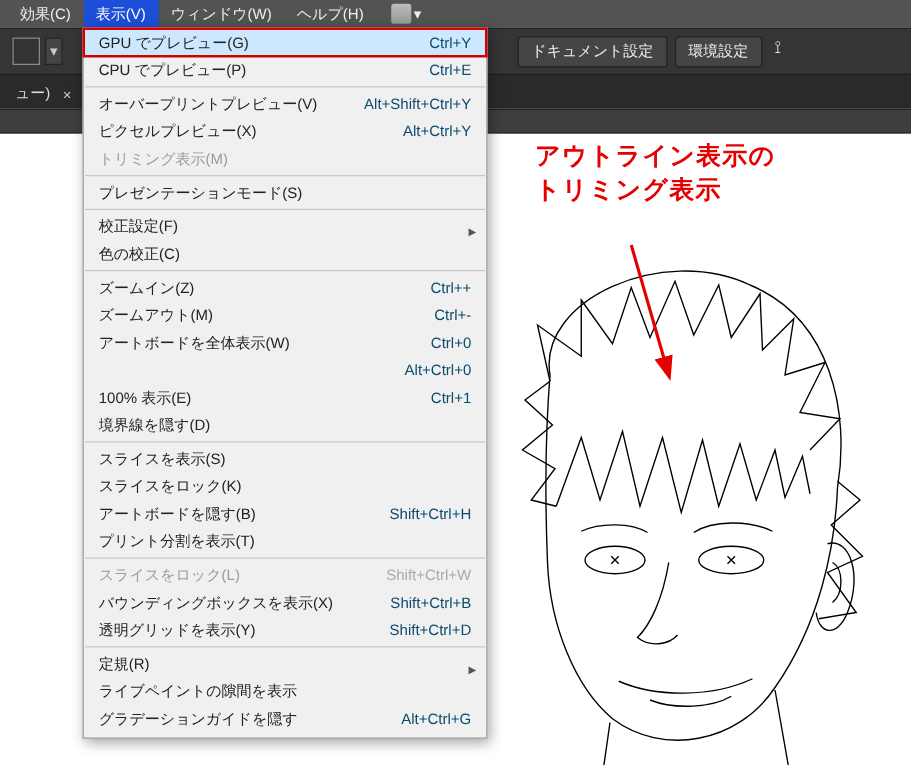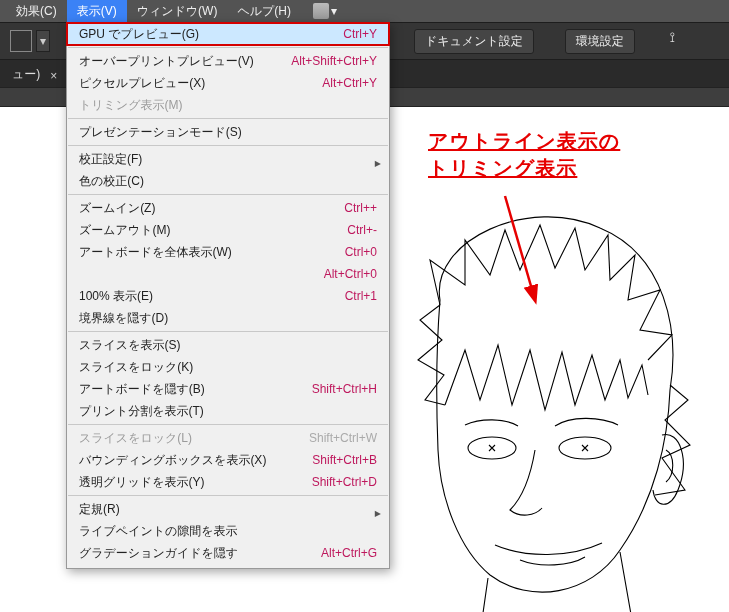--- a/index.html
+++ b/index.html
@@ -23,21 +23,21 @@
     z-index: 2;
   }
   .menubar .menu-item {
     padding: 2px 10px;
     cursor: default;
     height: 22px;
     line-height: 18px;
     text-align: center;
   }
   .menubar .menu-item.active {
-    background: #3b82f6;
+    background: #1d4ed8;
     color: #fff;
   }
   .menubar .workspace {
     margin-left: 12px;
     display: flex;
     align-items: center;
     color: #eee;
   }
   .menubar .workspace .ws-icon {
     width: 16px; height: 16px;
@@ -82,21 +82,20 @@
     color: #ddd;
     margin-left: 4px;
     font-size: 14px;
   }
   .toolbar2 .right-group {
     position: absolute;
     left: 414px;
     top: 6px;
     display: flex;
     align-items: flex-start;
-    gap: 25px;
   }
   .tabbar {
     background: #2a2a2a;
     height: 27px;
     display: flex;
     align-items: flex-end;
     padding-left: 2px;
   }
   .tab {
     color: #ddd;
@@ -146,41 +145,40 @@
     outline-offset: -1px;
     position: relative;
     z-index: 5;
   }
   .dropdown .row.disabled { color: #9b9b9b; }
   .dropdown .sep {
     border-top: 1px solid #c8c8c8;
     margin: 2px 1px;
   }
   .dropdown .row .label { flex: 1; }
-  .dropdown .row .shortcut { color: #be185d; font-size: 12px; }
+  .dropdown .row .shortcut { color: #0c4a6e; font-size: 12px; }
   .dropdown .row.disabled .shortcut { color: #aaa; }
   .dropdown .row .sub::after {
     content: "▶";
     font-size: 8px;
     color: #555;
     position: absolute;
     right: 8px;
   }
   .annotation {
     position: absolute;
     left: 428px;
-    top: 128px;
+    top: 112px;
     color: #e60000;
     font-weight: bold;
     font-size: 20px;
     line-height: 1.35;
     letter-spacing: 1px;
     z-index: 3;
     font-family: "Yu Mincho","Hiragino Mincho ProN",serif;
-    text-decoration: underline;
   }
   .arrow-svg {
     position: absolute;
     left: 430px;
     top: 190px;
     z-index: 3;
   }
   .face-svg {
     position: absolute;
     left: 370px;
@@ -267,20 +265,24 @@
     </marker>
   </defs>
   <line x1="75" y1="6" x2="105" y2="110" stroke="#e60000" stroke-width="2.5" marker-end="url(#ah)"></line>
 </svg>
 
 <div class="dropdown" id="dropdown">
     <div class="row highlight">
       <span class="label">GPU でプレビュー(G)</span>
       <span class="shortcut">Ctrl+Y</span>
     </div>
+    <div class="row">
+      <span class="label">CPU でプレビュー(P)</span>
+      <span class="shortcut">Ctrl+E</span>
+    </div>
     <div class="sep"></div>
     <div class="row">
       <span class="label">オーバープリントプレビュー(V)</span>
       <span class="shortcut">Alt+Shift+Ctrl+Y</span>
     </div>
     <div class="row">
       <span class="label">ピクセルプレビュー(X)</span>
       <span class="shortcut">Alt+Ctrl+Y</span>
     </div>
     <div class="row disabled">

